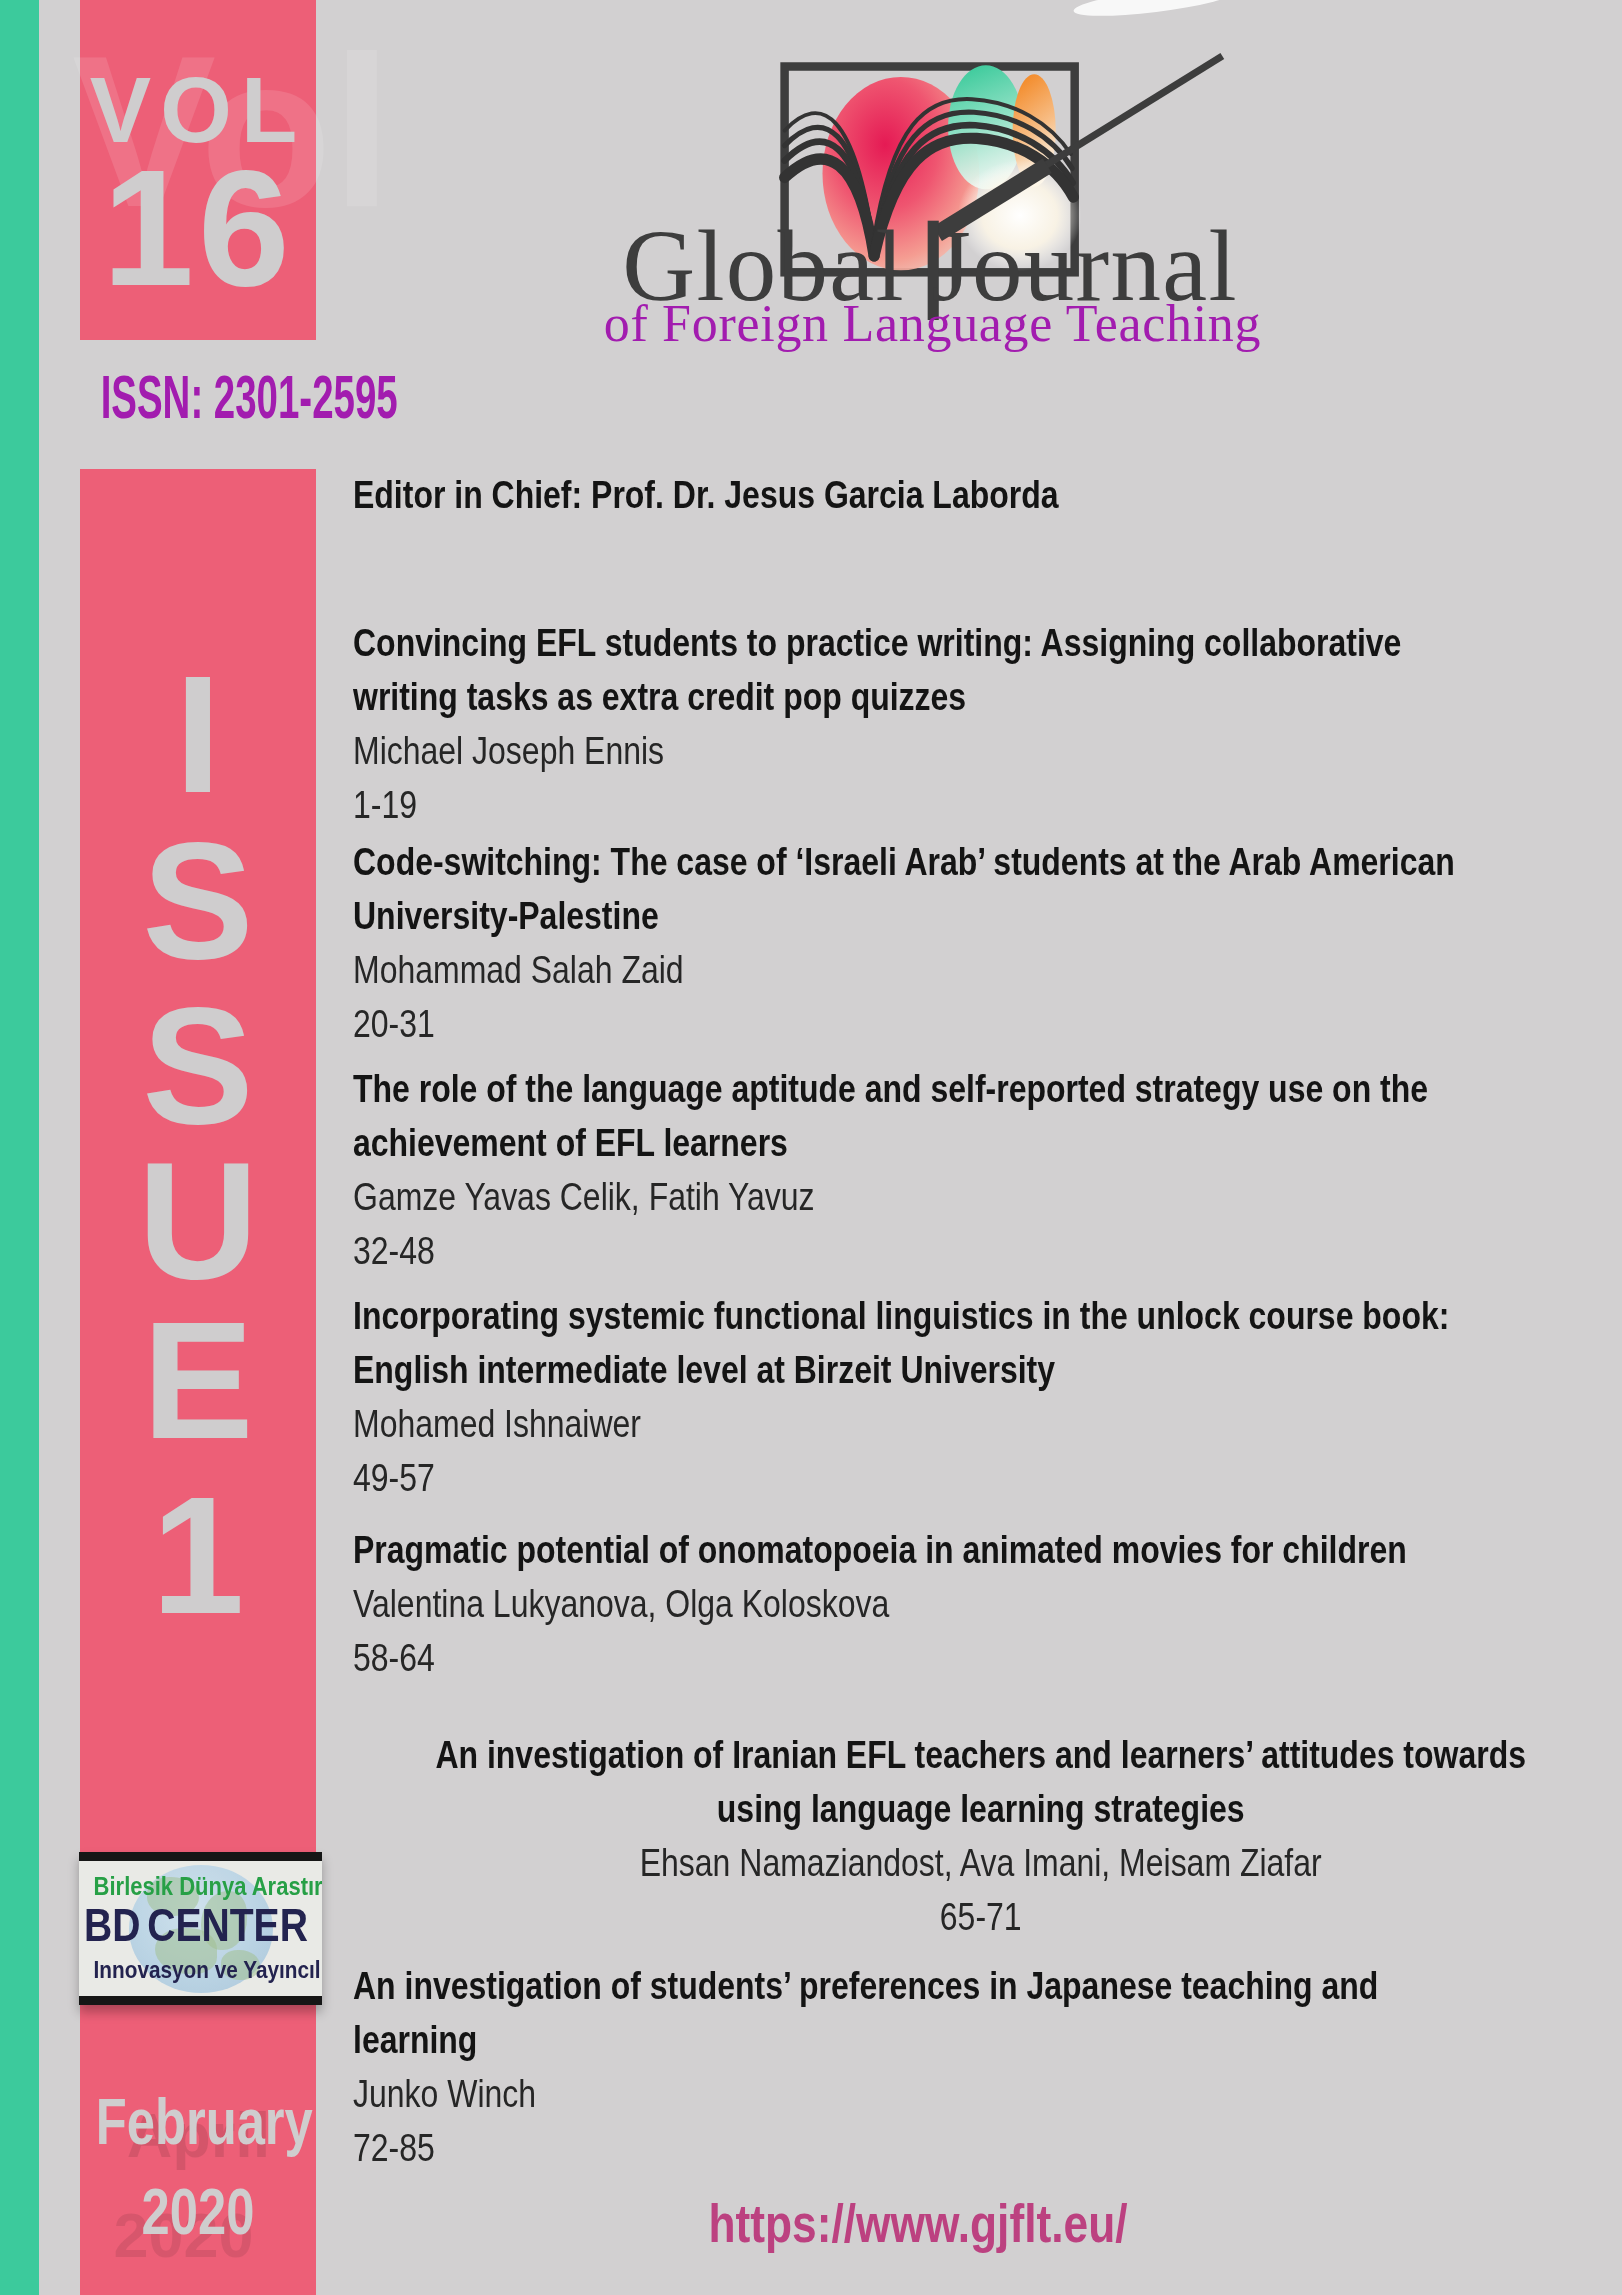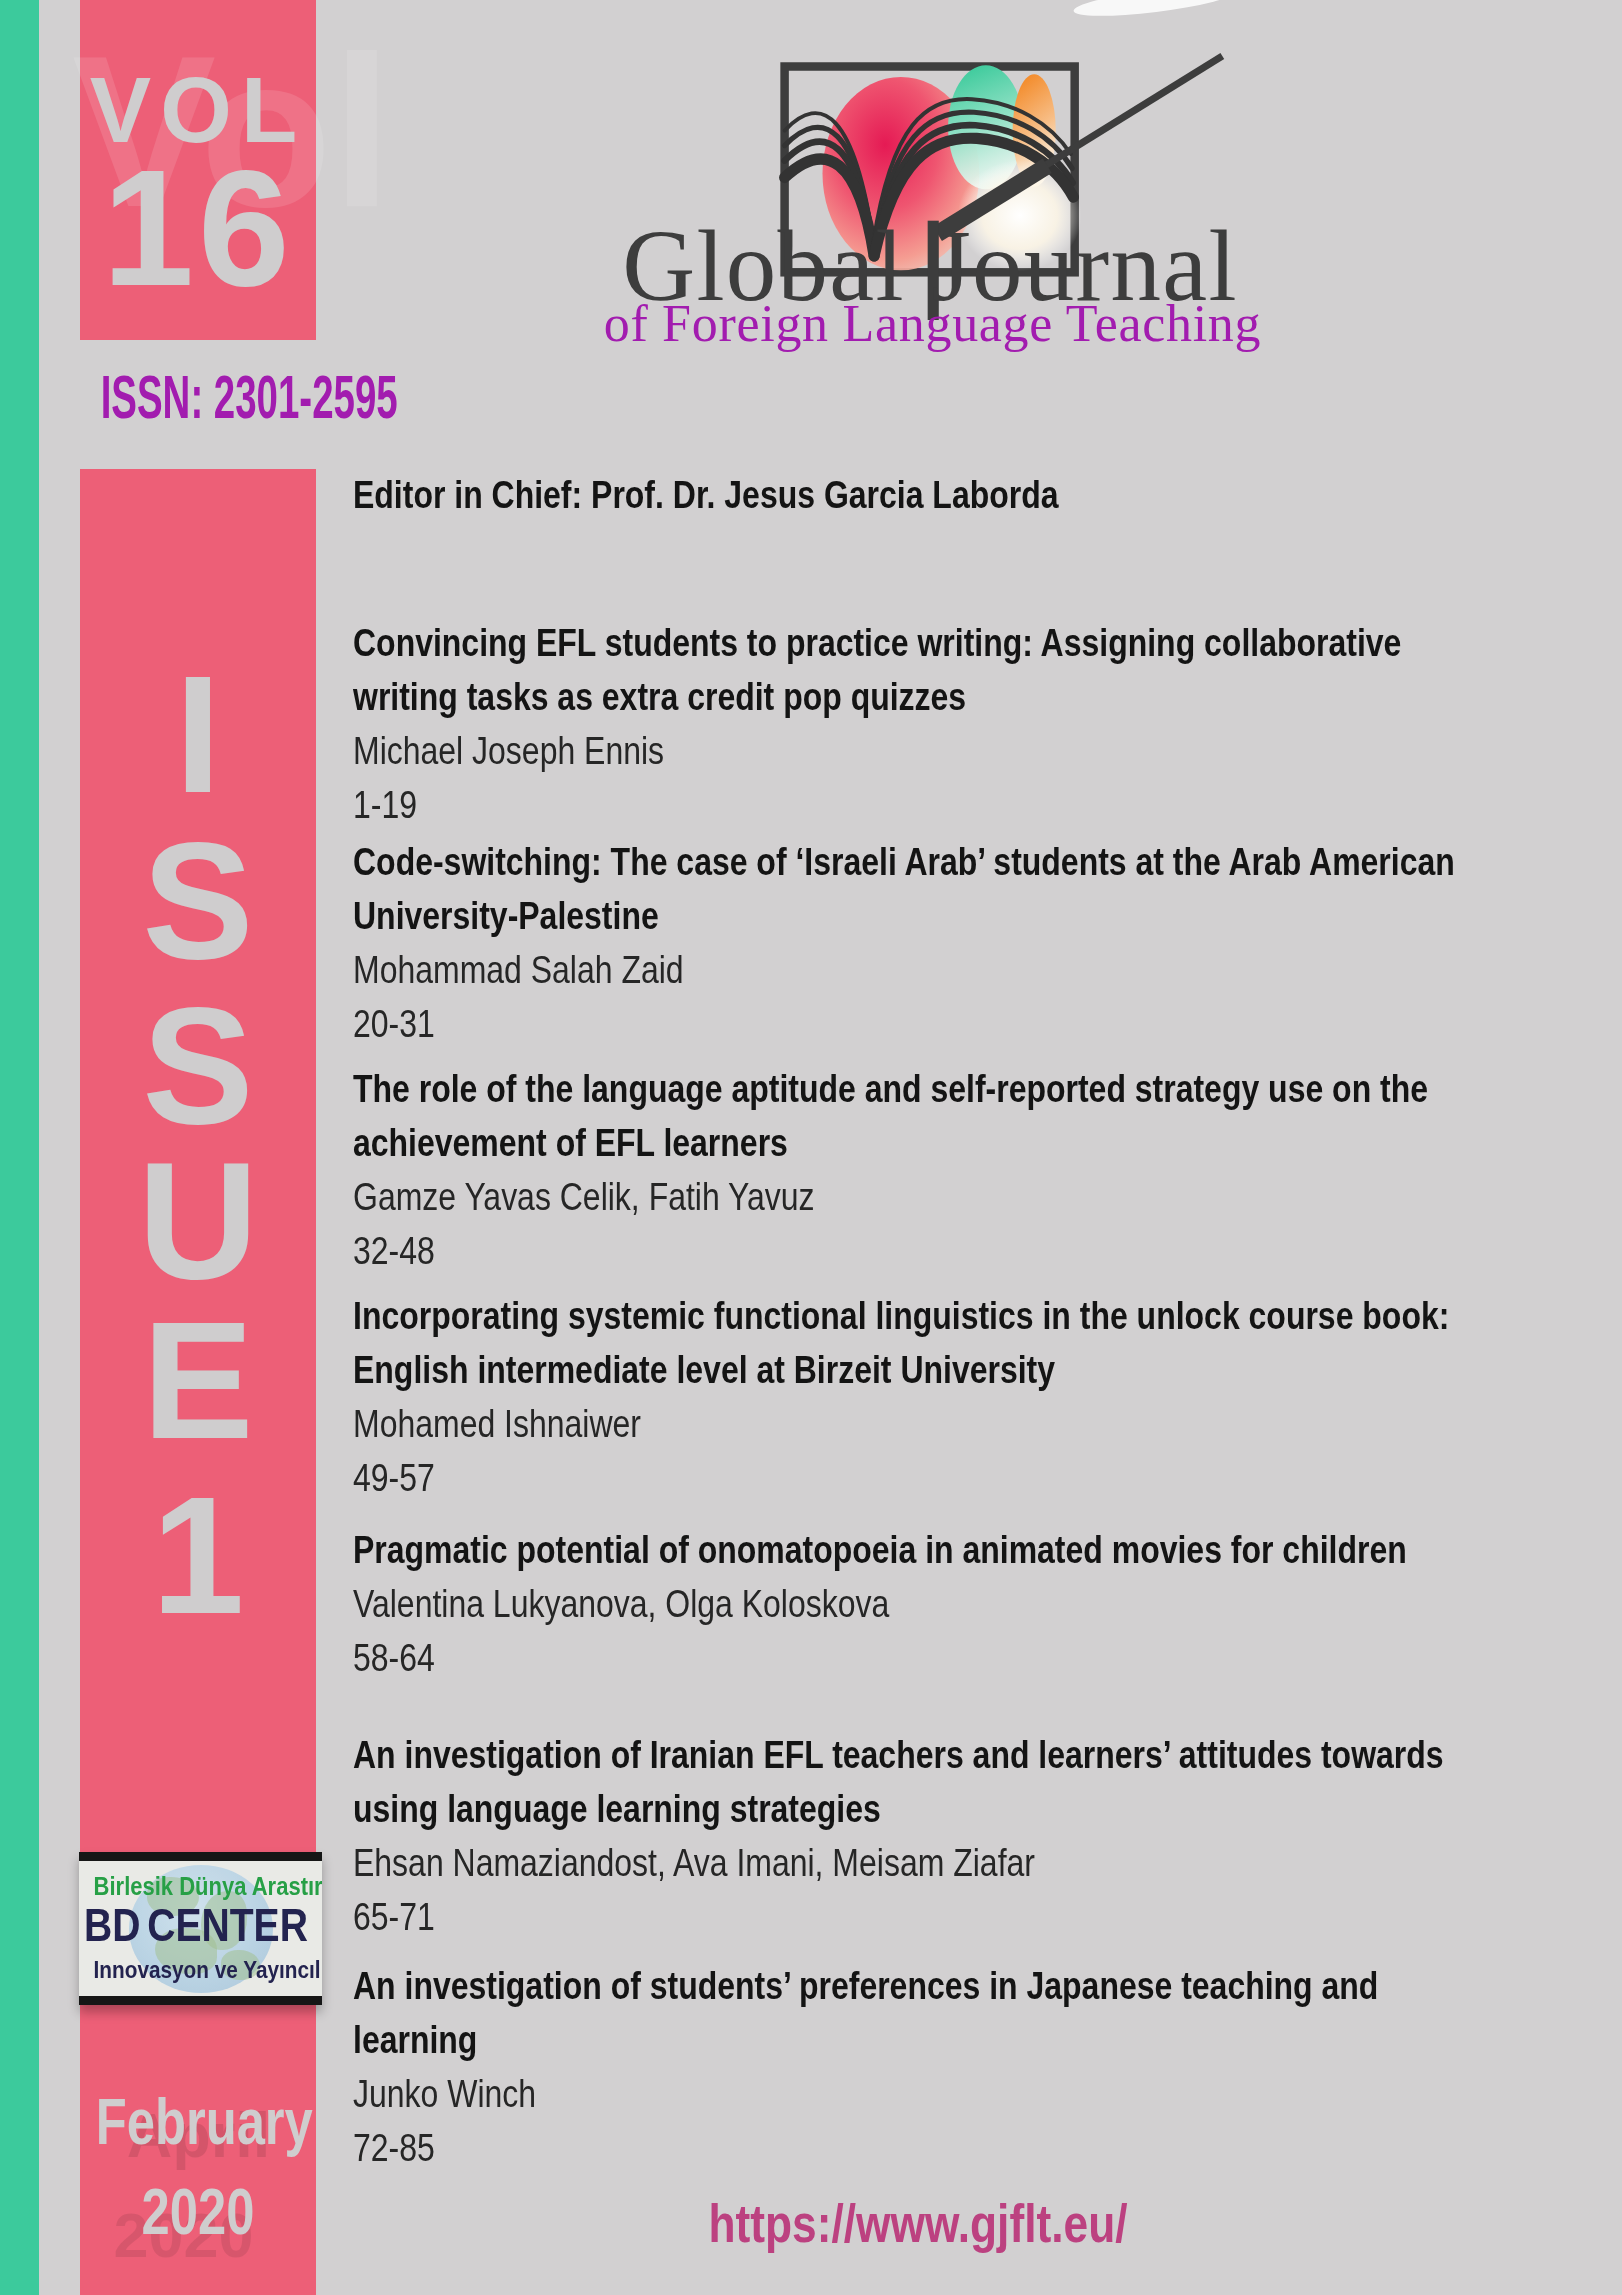--- a/index.html
+++ b/index.html
@@ -200,21 +200,21 @@
     <div class="title">Incorporating systemic functional linguistics in the unlock course book:
 English intermediate level at Birzeit University</div>
     <div class="authors">Mohamed Ishnaiwer</div>
     <div class="pages">49-57</div>
   </div>
   <div class="abs article" style="top:1523px;">
     <div class="title">Pragmatic potential of onomatopoeia in animated movies for children</div>
     <div class="authors">Valentina Lukyanova, Olga Koloskova</div>
     <div class="pages">58-64</div>
   </div>
-  <div class="abs article" style="top:1728px;">
+  <div class="abs article" style="top:1728px;text-align:center;">
     <div class="title">An investigation of Iranian EFL teachers and learners’ attitudes towards
 using language learning strategies</div>
     <div class="authors">Ehsan Namaziandost, Ava Imani, Meisam Ziafar</div>
     <div class="pages">65-71</div>
   </div>
   <div class="abs article" style="top:1959px;">
     <div class="title">An investigation of students’ preferences in Japanese teaching and
 learning</div>
     <div class="authors">Junko Winch</div>
     <div class="pages">72-85</div>

